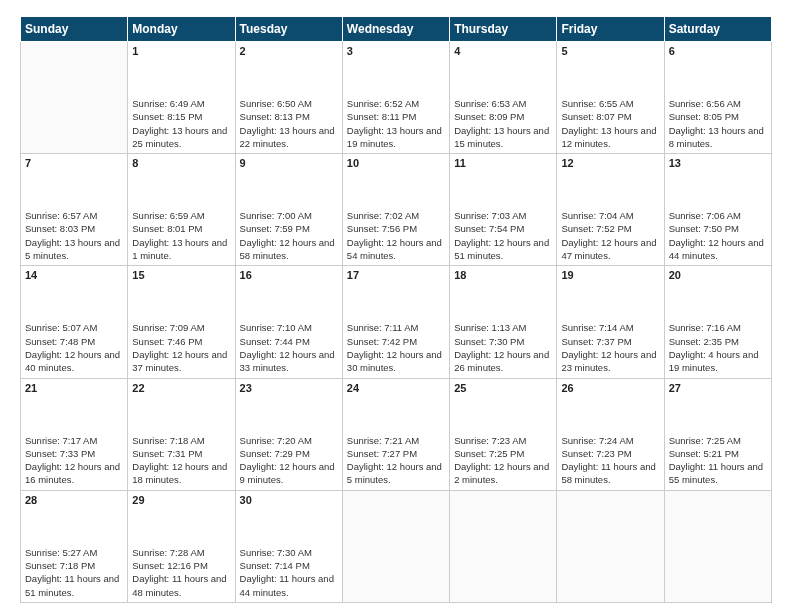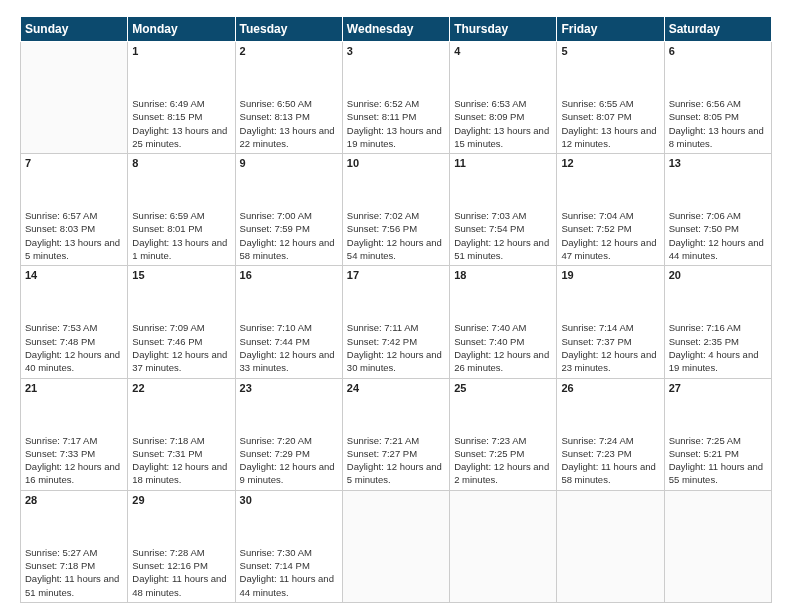--- a/index.html
+++ b/index.html
@@ -201,21 +201,21 @@
               <div>Sunrise: 7:06 AM</div>
               <div>Sunset: 7:50 PM</div>
               <div>Daylight: 12 hours and 44 minutes.</div>
             </div>
           </td>
         </tr>
         <tr>
           <td>
             <div class="day-num">14</div>
             <div class="cell-content">
-              <div>Sunrise: 7:53 AM</div>
+              <div>Sunrise: 5:07 AM</div>
               <div>Sunset: 7:48 PM</div>
               <div>Daylight: 12 hours and 40 minutes.</div>
             </div>
           </td>
           <td>
             <div class="day-num">15</div>
             <div class="cell-content">
               <div>Sunrise: 7:09 AM</div>
               <div>Sunset: 7:46 PM</div>
               <div>Daylight: 12 hours and 37 minutes.</div>
@@ -233,22 +233,22 @@
             <div class="day-num">17</div>
             <div class="cell-content">
               <div>Sunrise: 7:11 AM</div>
               <div>Sunset: 7:42 PM</div>
               <div>Daylight: 12 hours and 30 minutes.</div>
             </div>
           </td>
           <td>
             <div class="day-num">18</div>
             <div class="cell-content">
-              <div>Sunrise: 7:40 AM</div>
-              <div>Sunset: 7:40 PM</div>
+              <div>Sunrise: 1:13 AM</div>
+              <div>Sunset: 7:30 PM</div>
               <div>Daylight: 12 hours and 26 minutes.</div>
             </div>
           </td>
           <td>
             <div class="day-num">19</div>
             <div class="cell-content">
               <div>Sunrise: 7:14 AM</div>
               <div>Sunset: 7:37 PM</div>
               <div>Daylight: 12 hours and 23 minutes.</div>
             </div>

